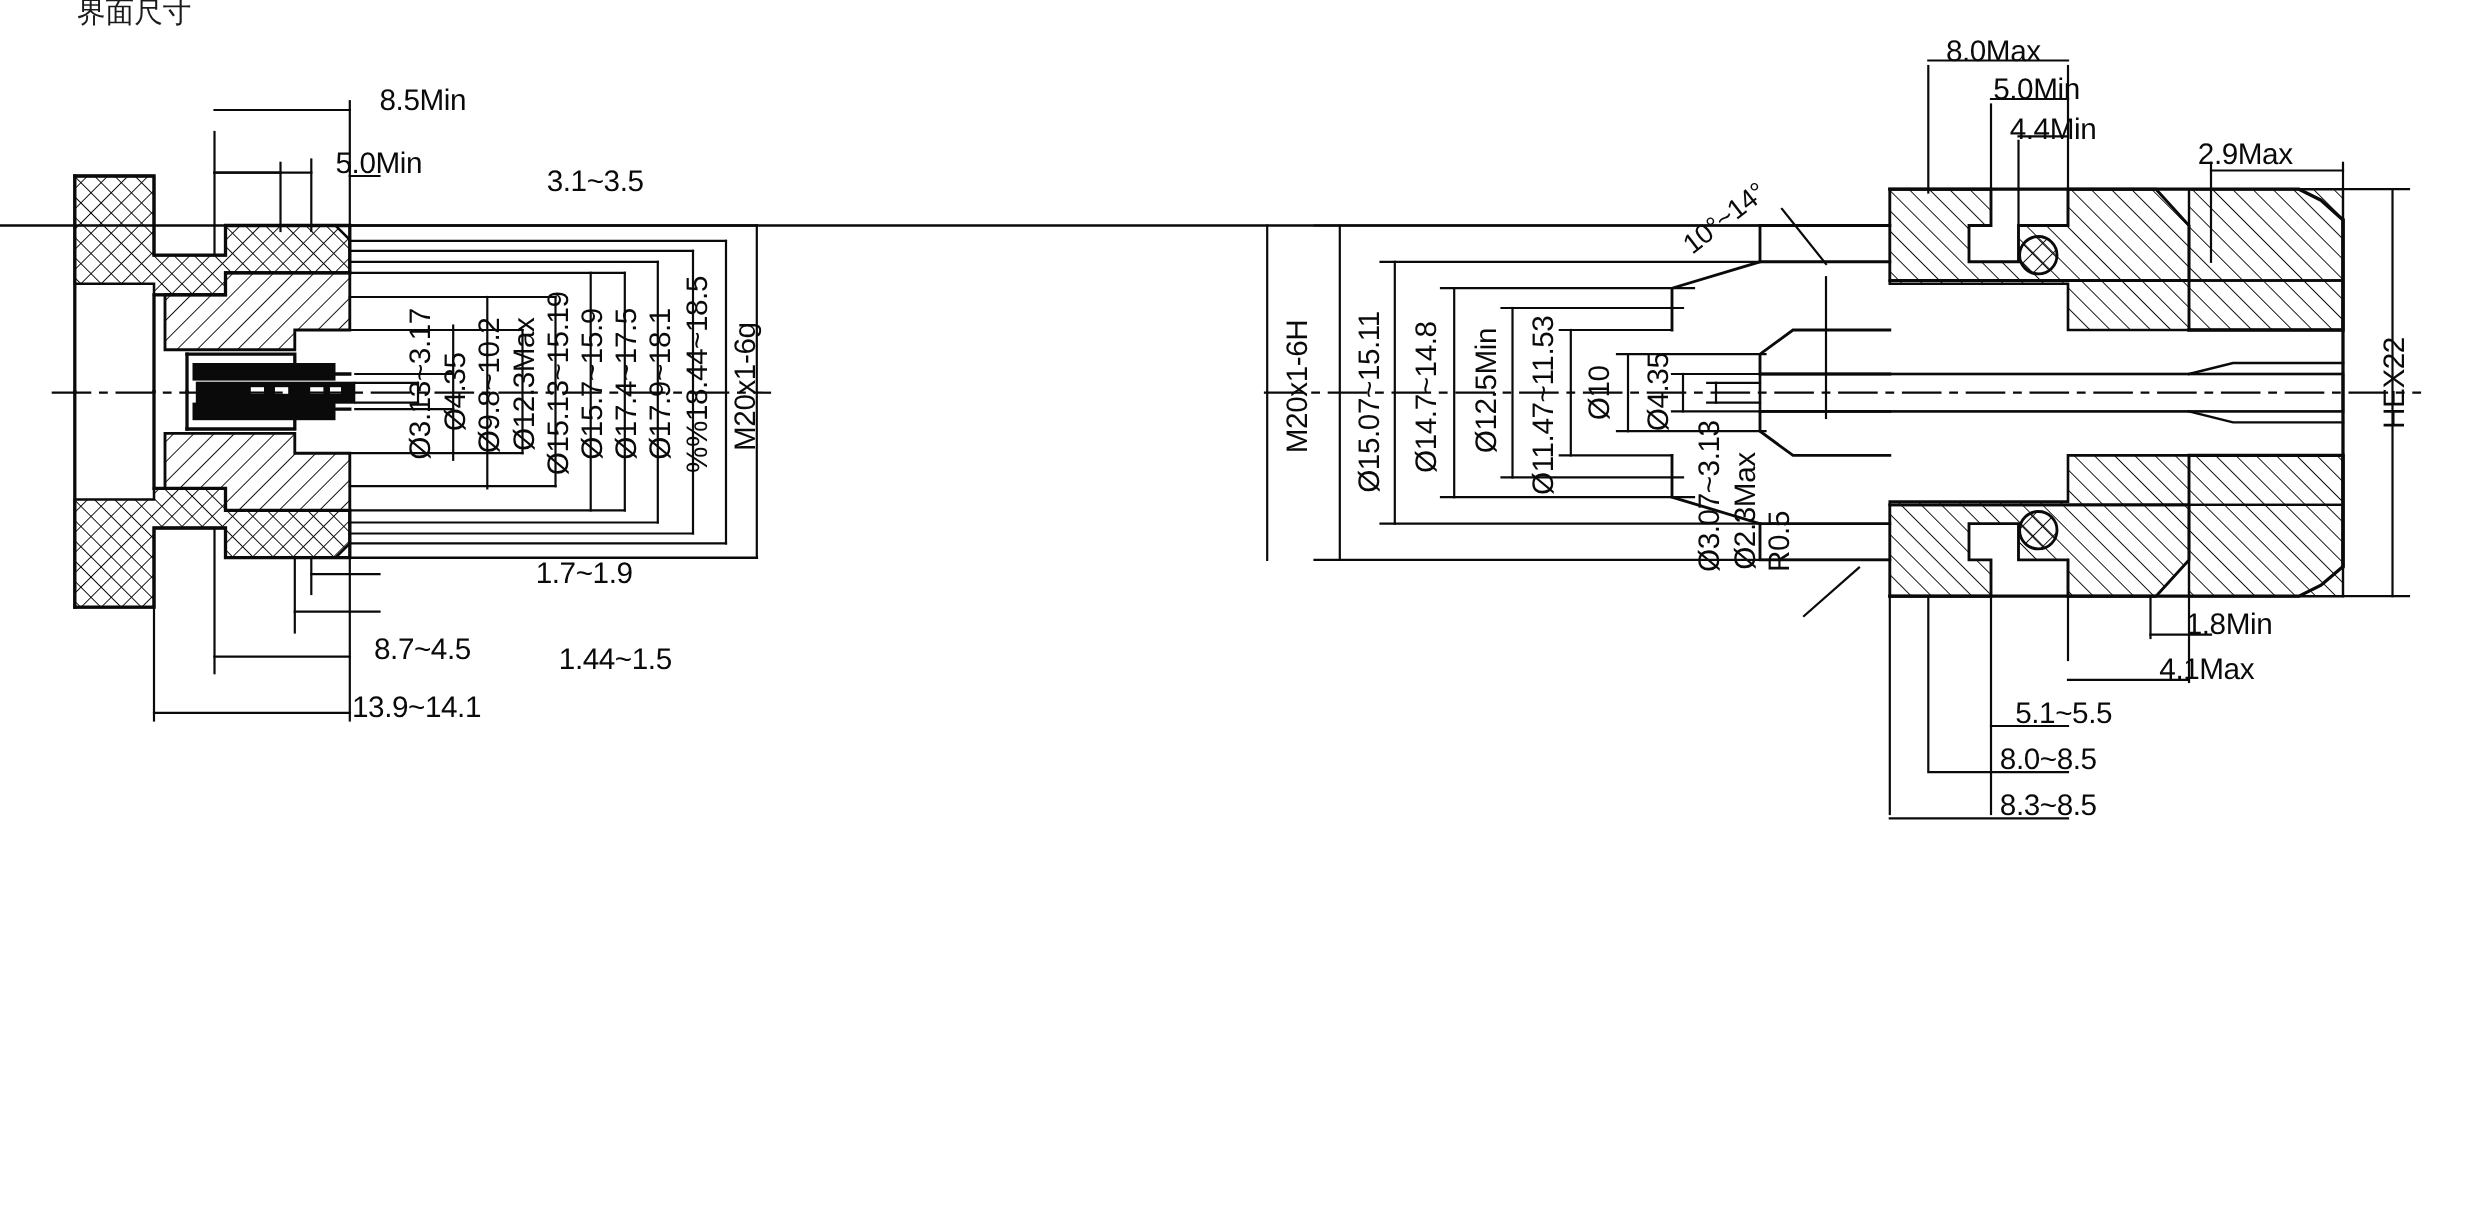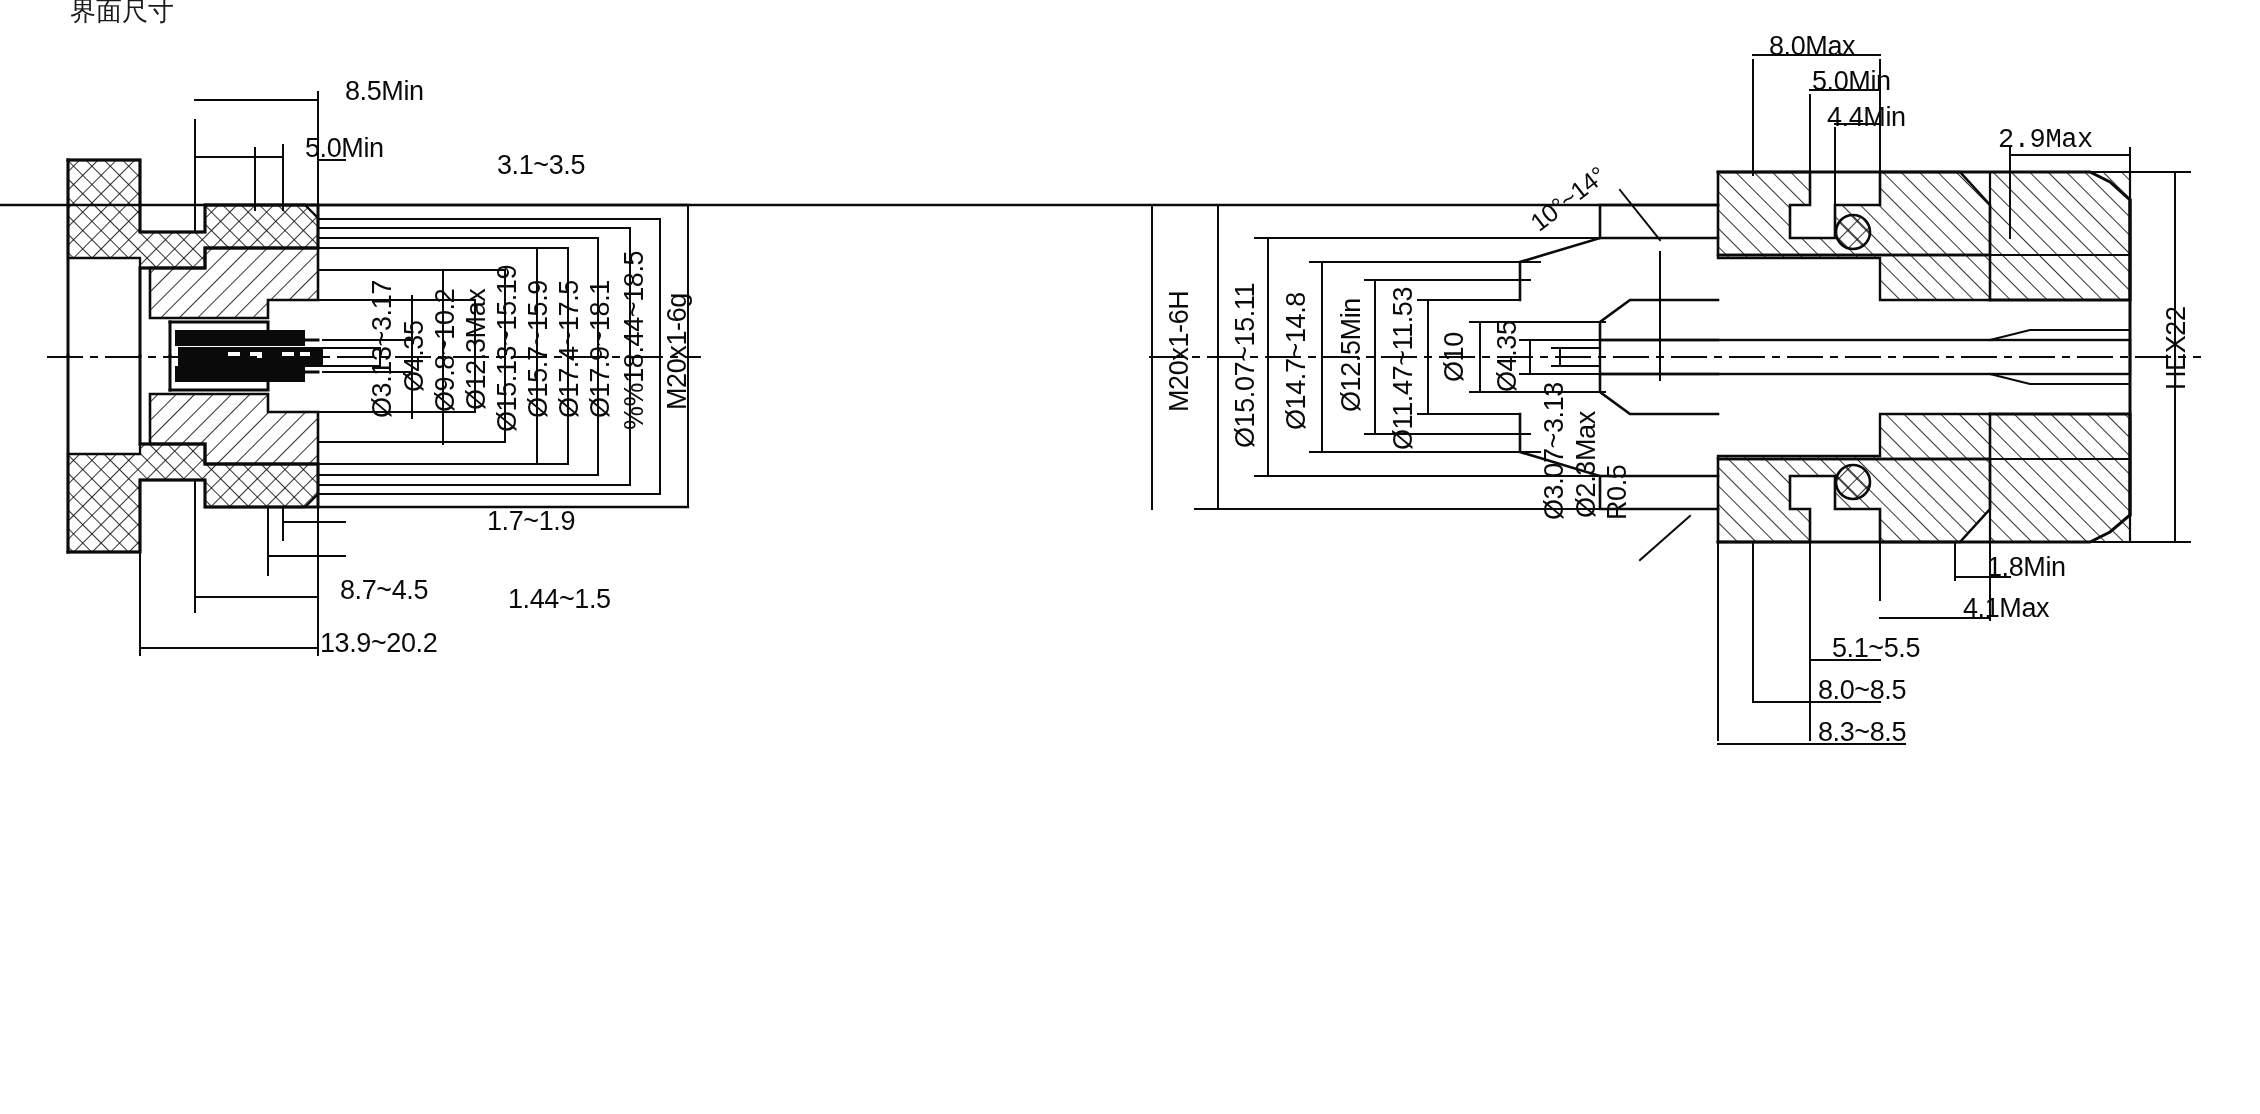--- a/index.html
+++ b/index.html
@@ -283,42 +283,42 @@
 
     </g>
   </svg>
 
   <div class="lbl" style="left:345px; top:78px;text-align:right;">8.5Min</div>
   <div class="lbl" style="left:305px; top:135px;">5.0Min</div>
   <div class="lbl" style="left:497px; top:152px;">3.1~3.5</div>
   <div class="lbl" style="left:487px; top:508px;">1.7~1.9</div>
   <div class="lbl" style="left:508px; top:542px;margin-top:44px;">1.44~1.5</div>
   <div class="lbl" style="left:340px; top:577px;">8.7~4.5</div>
-  <div class="lbl" style="left:320px; top:630px;">13.9~20.2</div>
+  <div class="lbl" style="left:320px; top:630px;">13.9~14.1</div>
 
   <div class="lbl vert" style="left:369px; top:418px;">Ø3.13~3.17</div>
   <div class="lbl vert" style="left:401px; top:392px;">Ø4.35</div>
   <div class="lbl vert" style="left:432px; top:412px;">Ø9.8~10.2</div>
   <div class="lbl vert" style="left:463px; top:410px;">Ø12.3Max</div>
   <div class="lbl vert" style="left:494px; top:432px;">Ø15.13~15.19</div>
   <div class="lbl vert" style="left:525px; top:418px;">Ø15.7~15.9</div>
   <div class="lbl vert" style="left:556px; top:418px;">Ø17.4~17.5</div>
   <div class="lbl vert" style="left:587px; top:418px;">Ø17.9~18.1</div>
   <div class="lbl vert" style="left:621px; top:430px;">%%18.44~18.5</div>
   <div class="lbl vert" style="left:664px; top:410px;">M20x1-6g</div>
 
   <div class="lbl" style="left:1769px; top:33px;">8.0Max</div>
   <div class="lbl" style="left:1812px; top:68px;">5.0Min</div>
   <div class="lbl" style="left:1827px; top:104px;">4.4Min</div>
-  <div class="lbl" style="left:1998px; top:127px;font-family:Liberation Mono, monospace;">2.9Max</div>
+  <div class="lbl" style="left:1998px; top:127px;">2.9Max</div>
   <div class="lbl" style="left:1987px; top:554px;">1.8Min</div>
   <div class="lbl" style="left:1963px; top:595px;">4.1Max</div>
   <div class="lbl" style="left:1832px; top:635px;">5.1~5.5</div>
   <div class="lbl" style="left:1818px; top:677px;text-align:right;">8.0~8.5</div>
-  <div class="lbl" style="left:1818px; top:719px;text-decoration:underline;">8.3~8.5</div>
+  <div class="lbl" style="left:1818px; top:719px;">8.3~8.5</div>
 
   <div class="lbl vert" style="left:1166px; top:412px;">M20x1-6H</div>
   <div class="lbl vert" style="left:1232px; top:448px;">Ø15.07~15.11</div>
   <div class="lbl vert" style="left:1283px; top:430px;">Ø14.7~14.8</div>
   <div class="lbl vert" style="left:1338px; top:412px;">Ø12.5Min</div>
   <div class="lbl vert" style="left:1390px; top:450px;">Ø11.47~11.53</div>
   <div class="lbl vert" style="left:1441px; top:382px;">Ø10</div>
   <div class="lbl vert" style="left:1494px; top:392px;">Ø4.35</div>
   <div class="lbl vert" style="left:1541px; top:520px;">Ø3.07~3.13</div>
   <div class="lbl vert" style="left:1573px; top:518px;">Ø2.3Max</div>

